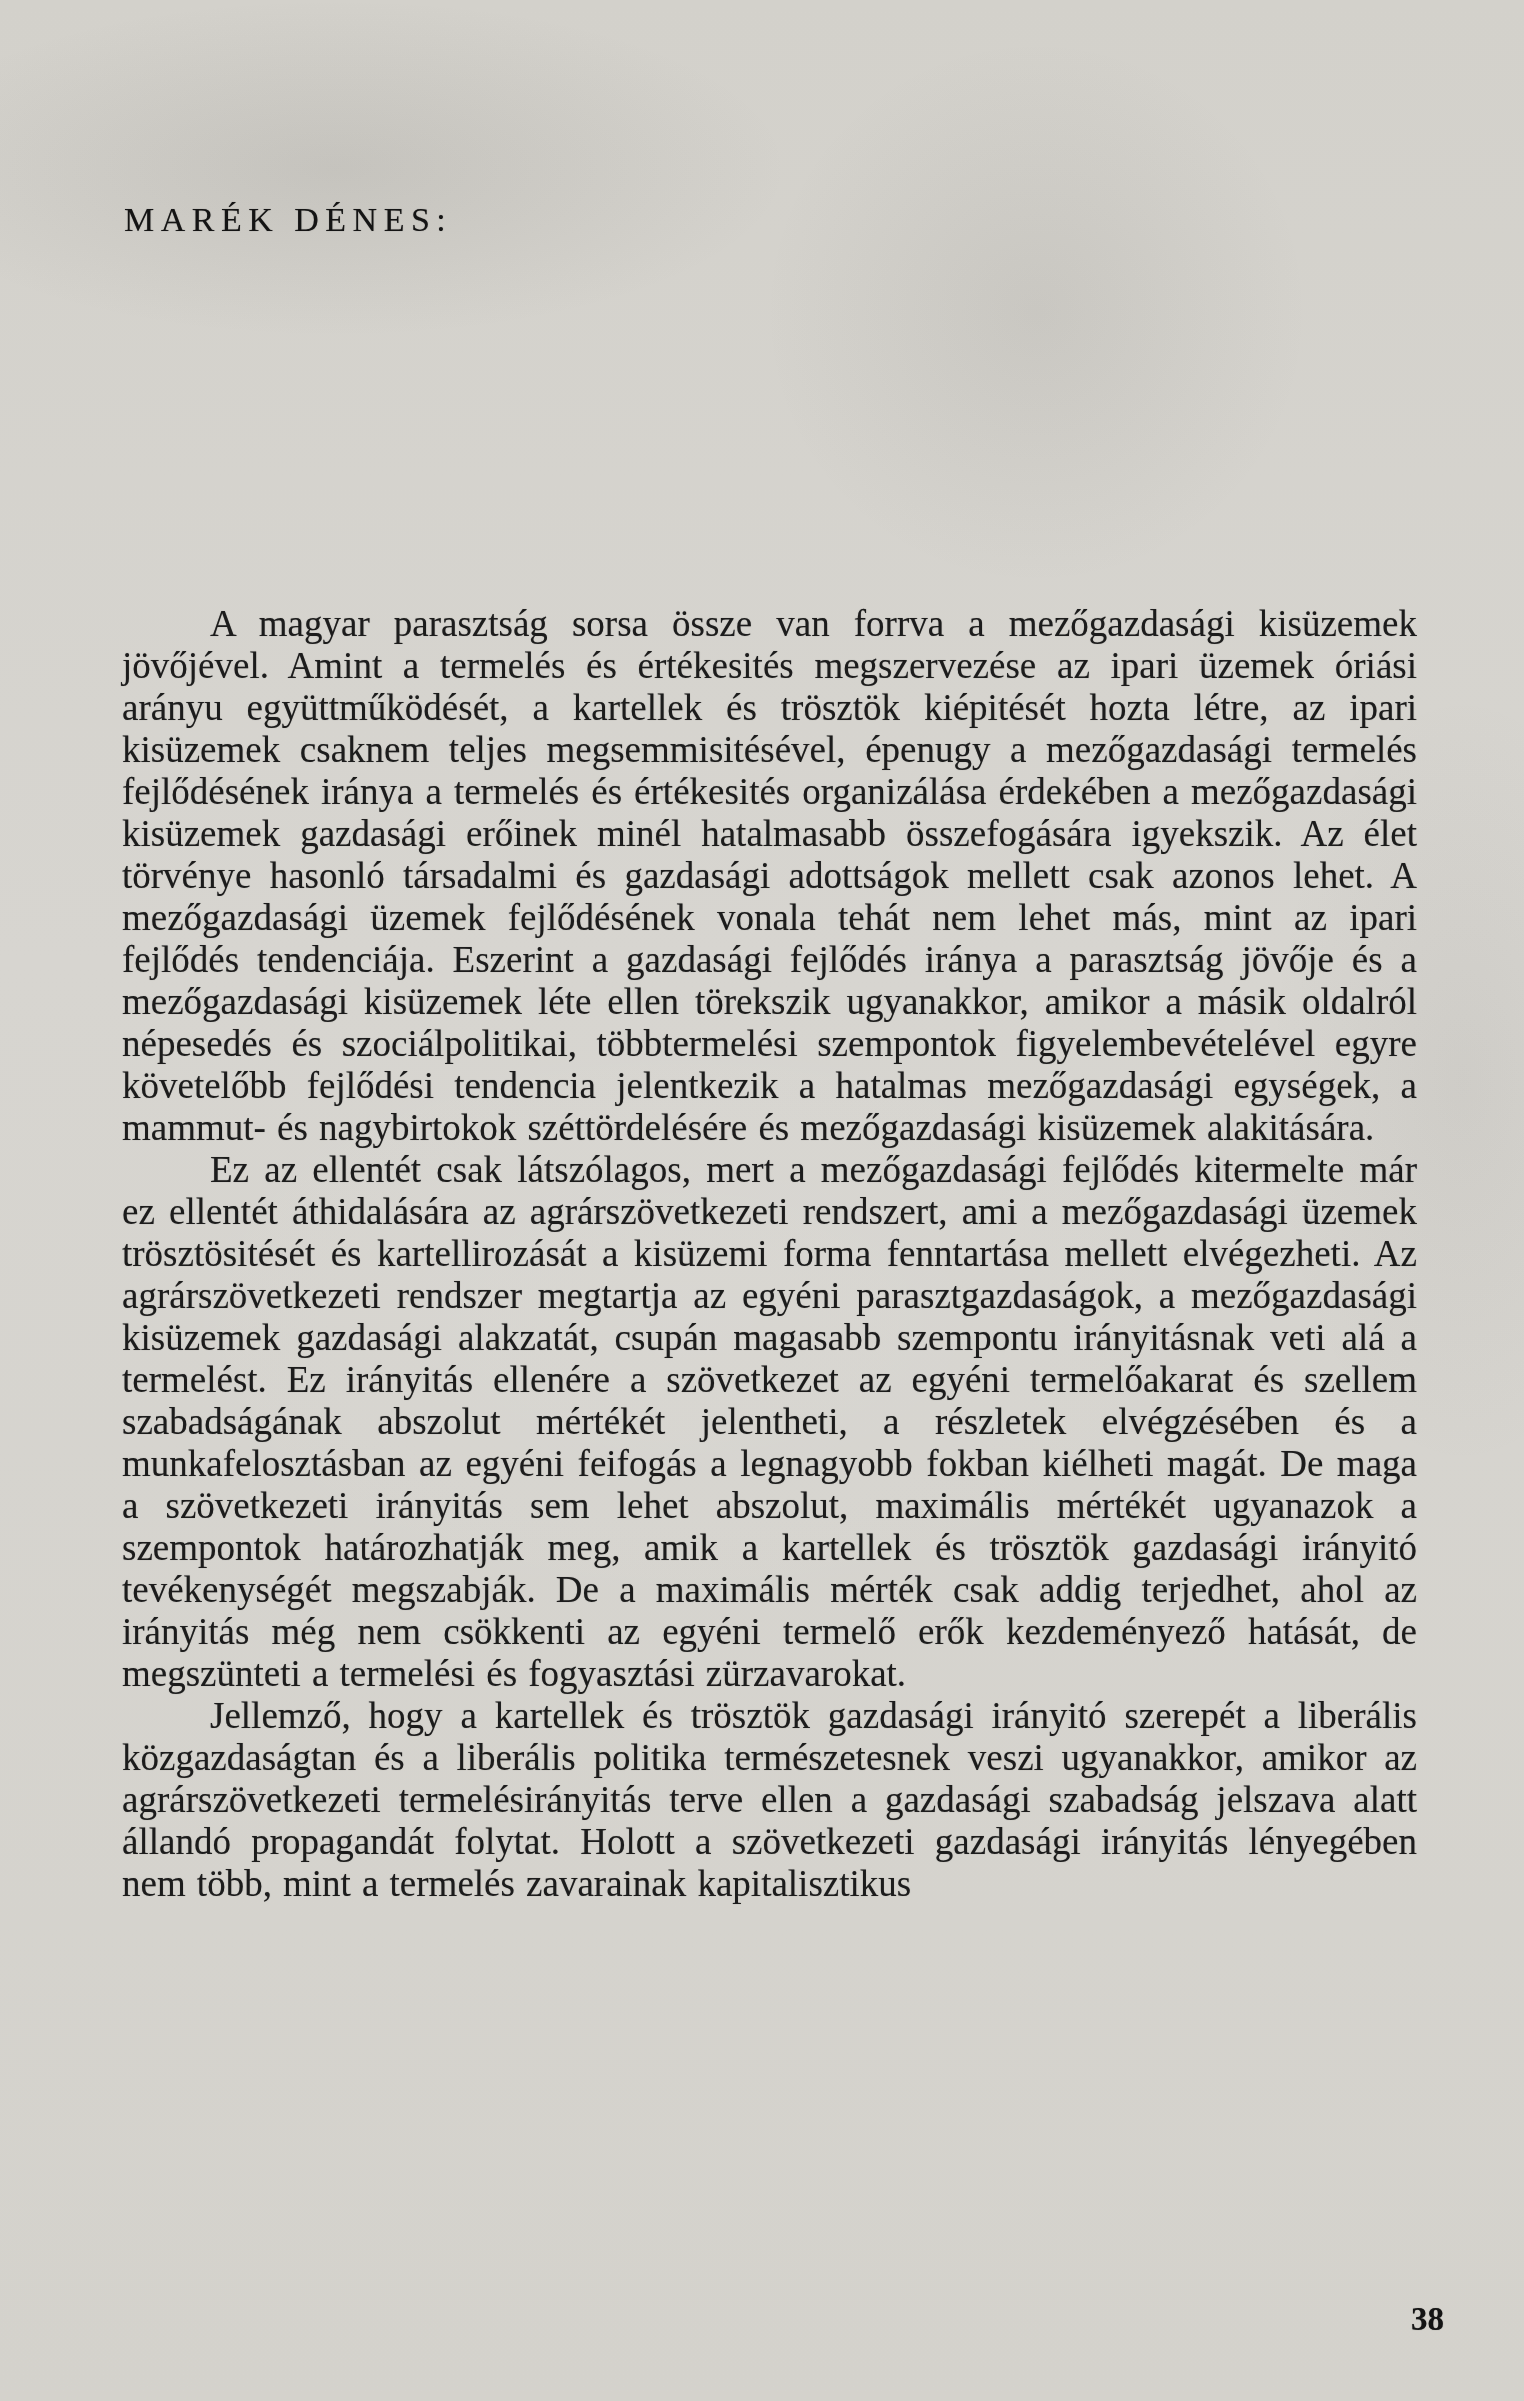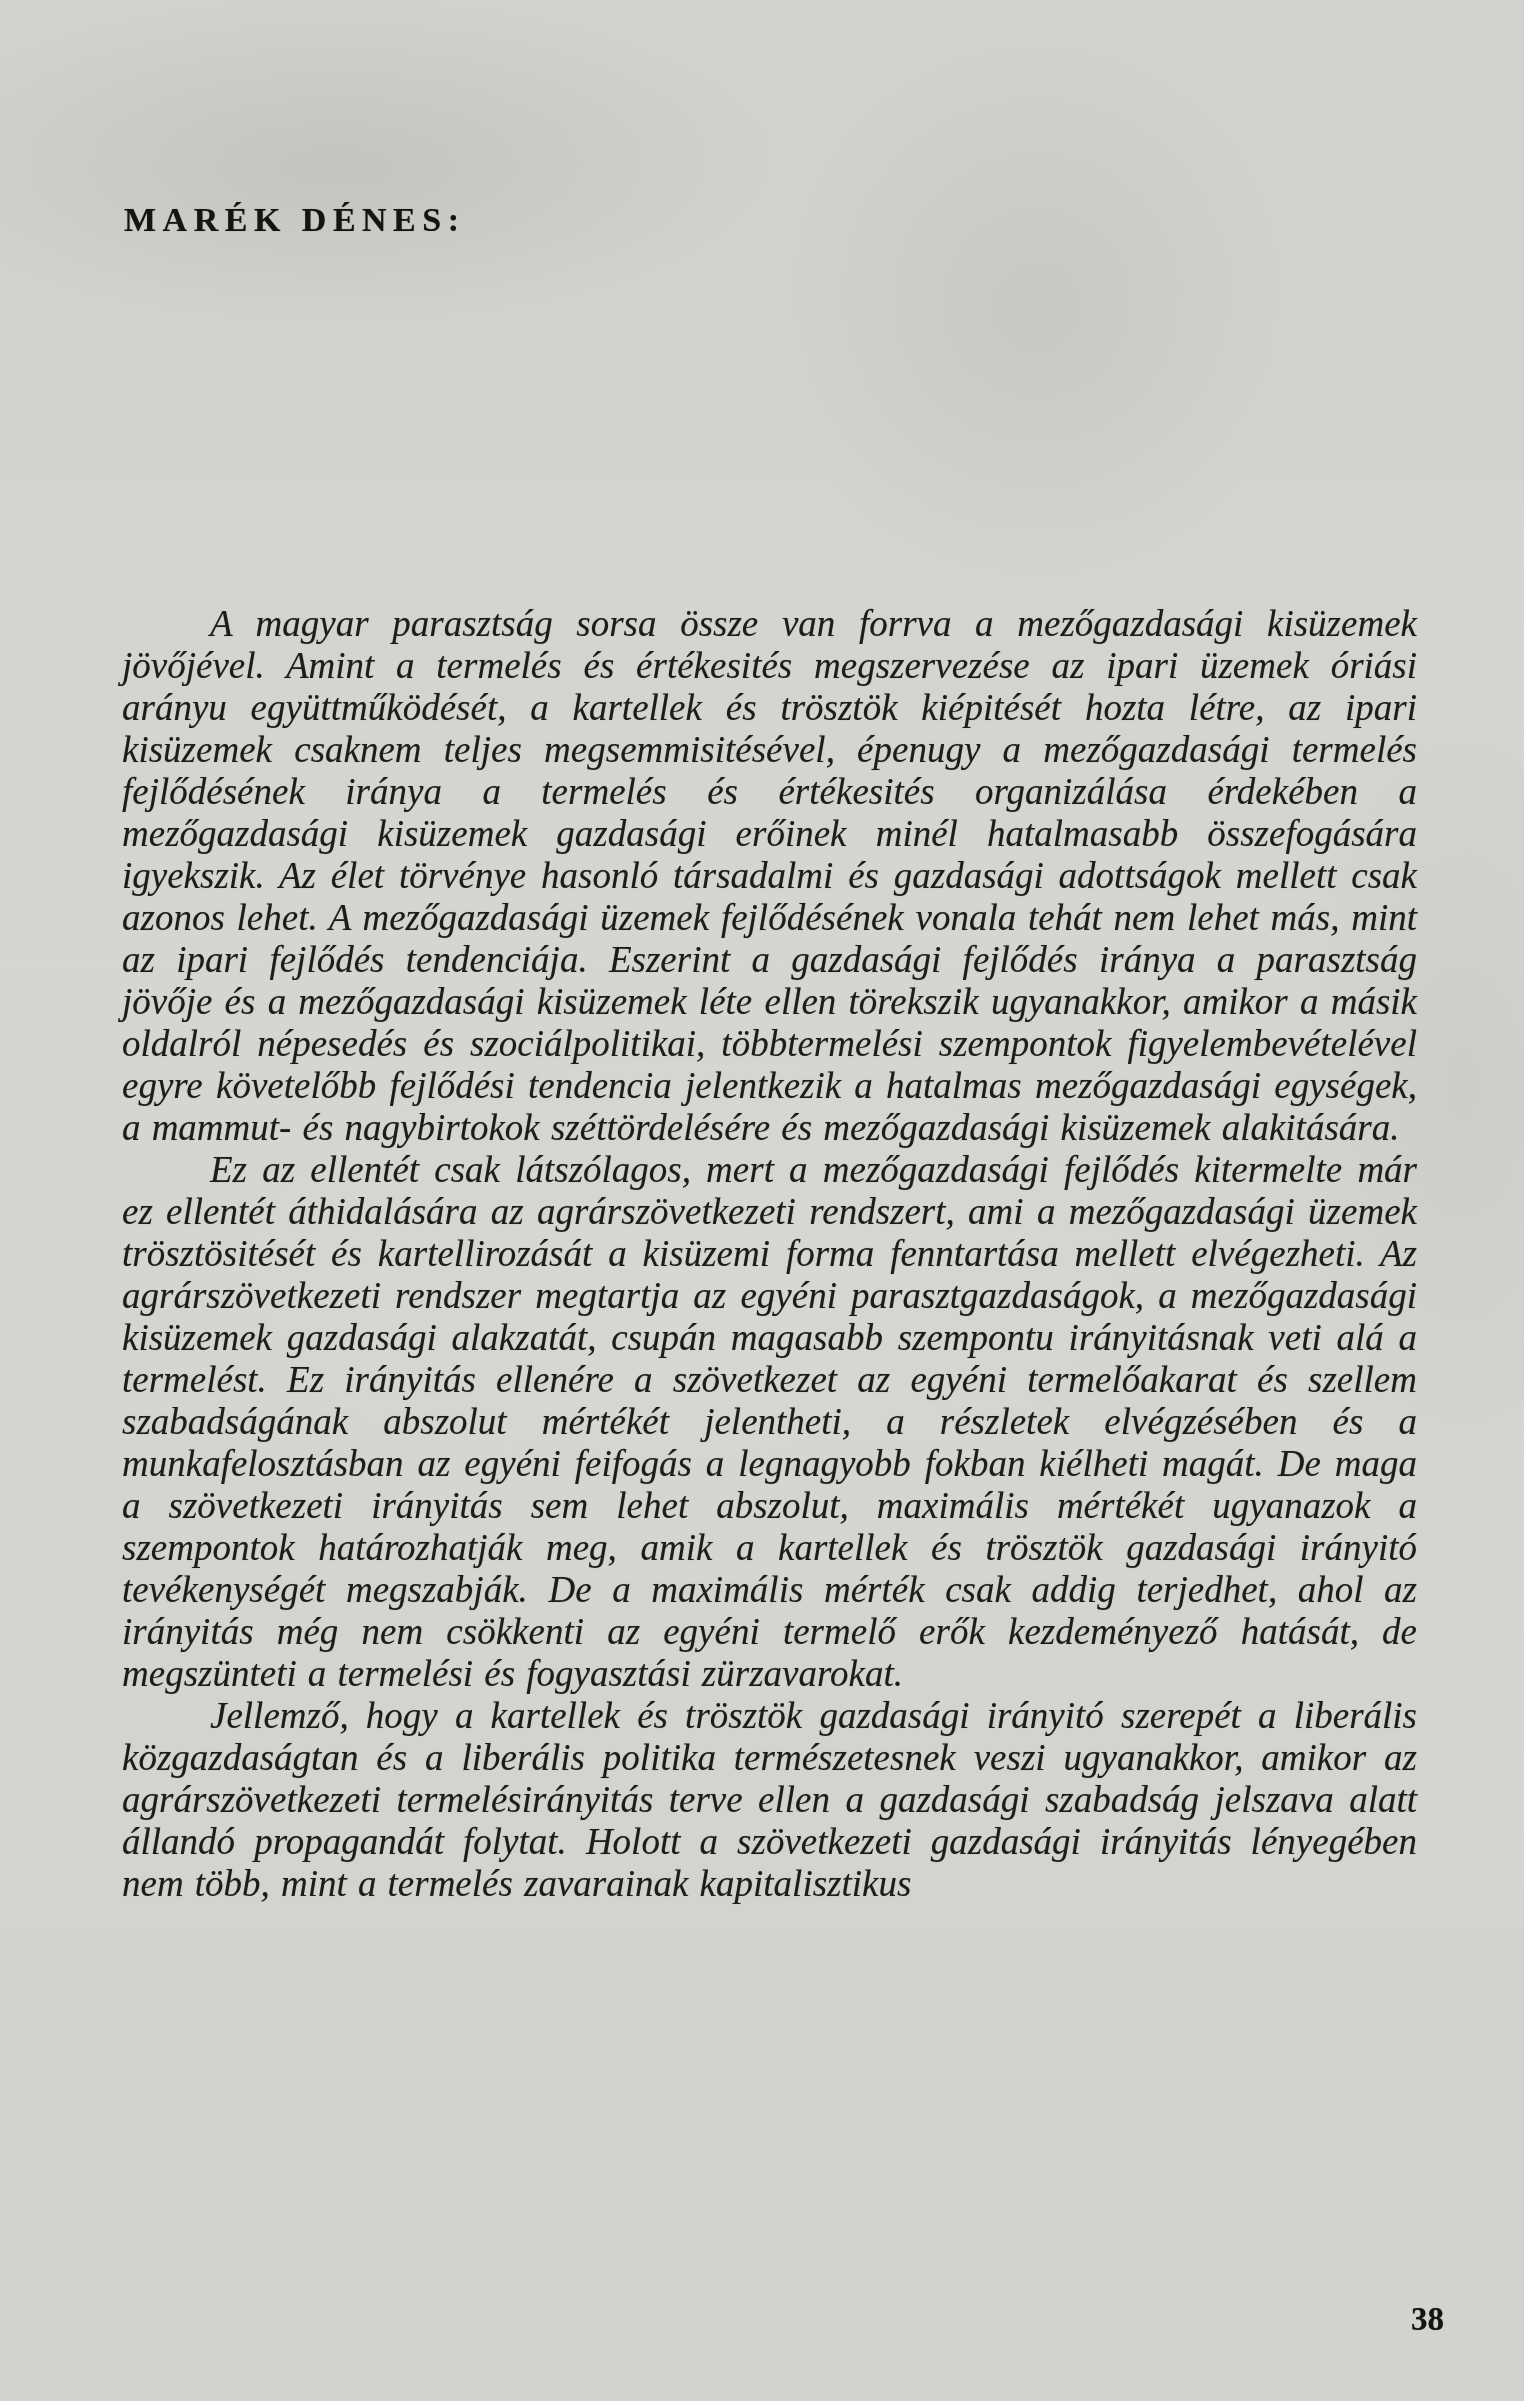--- a/index.html
+++ b/index.html
@@ -21,21 +21,21 @@
       radial-gradient(ellipse 837px 465px at 45% 55%, rgba(255, 255, 255, 0.06), transparent 70%),
       linear-gradient(180deg, #d3d1cb 0%, #d7d5d0 40%, #d4d2cc 100%);
     font-family: "Liberation Serif", "DejaVu Serif", serif;
     color: #1b1b1b;
   }
   .author {
     position: absolute;
     left: 124px;
     top: 201px;
     font-size: 34px;
-    font-weight: bold;
+    font-weight: normal;
     letter-spacing: 6.5px;
     color: #141414;
     text-shadow: 0 0 0.9px rgba(20, 20, 20, 0.45);
     white-space: nowrap;
   }
   .title {
     position: absolute;
     top: 435px;
     right: 113px;
     margin: 0;
@@ -49,21 +49,20 @@
   .body-text {
     position: absolute;
     left: 122px;
     top: 603px;
     width: 1295px;
     font-size: 37px;
     line-height: 42px;
     text-align: justify;
     color: #1c1c1c;
     text-shadow: 0 0 0.9px rgba(25, 25, 25, 0.38);
-    font-style: italic;
   }
   .body-text p {
     margin: 0;
     text-indent: 88px;
     word-spacing: 1.9px;
   }
   .page-number {
     position: absolute;
     top: 2301px;
     right: 80px;

